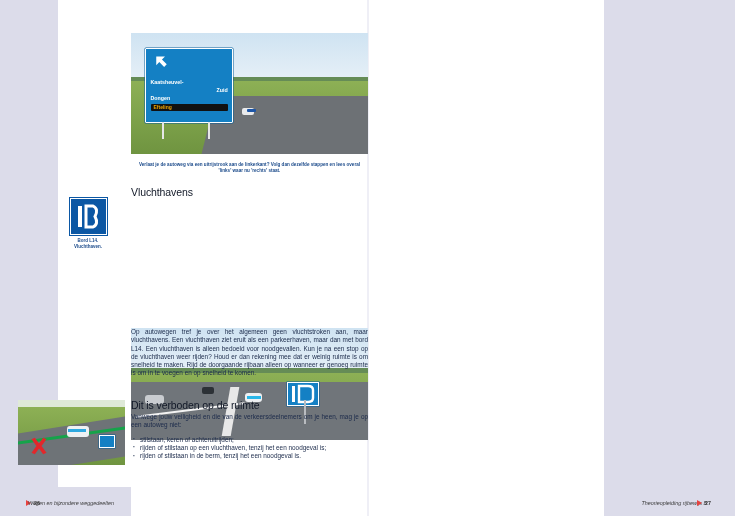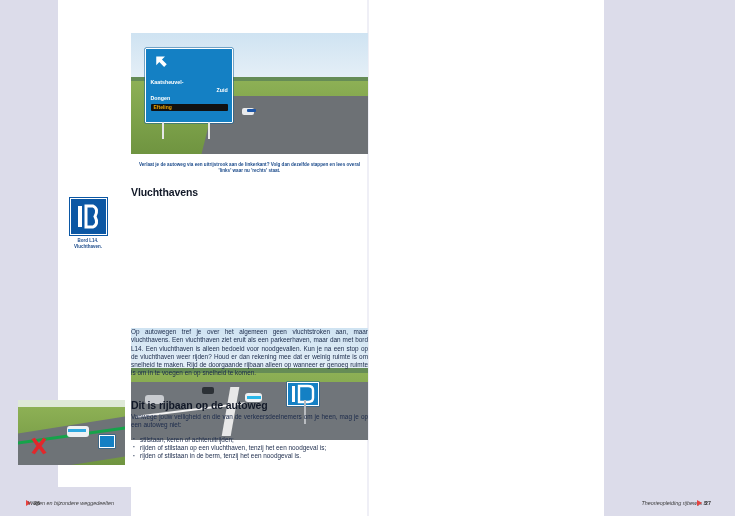--- a/index.html
+++ b/index.html
@@ -21,21 +21,21 @@
 
   .page{position:absolute;top:0;height:516px;}
   #page-left{left:0;width:368px;}
   #page-right{left:368px;width:367px;}
 
   .gutter{position:absolute;left:367px;top:0;width:2px;height:516px;background:#efeff6;}
 
   
   .col-left{position:absolute;left:131px;top:0;width:237px;}
   h2{
-    margin:0 0 2px 0;font-size:10.5px;font-weight:bold;color:#111827;
+    margin:0 0 2px 0;font-size:10.5px;font-weight:normal;color:#111827;
     letter-spacing:-0.1px;
   }
   p.body{
     margin:0 0 6px 0;font-size:6.4px;line-height:8.3px;color:#1b2a4a;
     text-align:justify;
   }
   ul.body{
     margin:0 0 6px 0;padding:0;list-style:none;
   }
   ul.body li{
@@ -174,21 +174,21 @@
           </svg>
         </div>
         <div style="position:absolute;left:73%;top:64%;width:1.5px;height:22%;background:#b9bcc0;"></div>
       </div>
 
       <div style="position:absolute;top:328px;left:0;width:237px;">
         <p class="body">Op autowegen tref je over het algemeen geen vluchtstroken aan, maar vluchthavens. Een vluchthaven ziet eruit als een parkeerhaven, maar dan met bord L14. Een vluchthaven is alleen bedoeld voor noodgevallen. Kun je na een stop op de vluchthaven weer rijden? Houd er dan rekening mee dat er weinig ruimte is om snelheid te maken. Rijd de doorgaande rijbaan alleen op wanneer er genoeg ruimte is om in te voegen en op snelheid te komen.</p>
       </div>
 
       <div style="position:absolute;top:399px;left:0;width:237px;">
-        <h2>Dit is rijbaan op de autoweg</h2>
+        <h2>Dit is verboden op de ruimte</h2>
         <p class="body">Vanwege jouw veiligheid en die van de verkeersdeelnemers om je heen, mag je op een autoweg niet:</p>
         <ul class="body">
           <li>stilstaan, keren of achteruitrijden;</li>
           <li>rijden of stilstaan op een vluchthaven, tenzij het een noodgeval is;</li>
           <li>rijden of stilstaan in de berm, tenzij het een noodgeval is.</li>
         </ul>
       </div>
     </div>
 
     <div class="sign-card" id="sign-l14">

